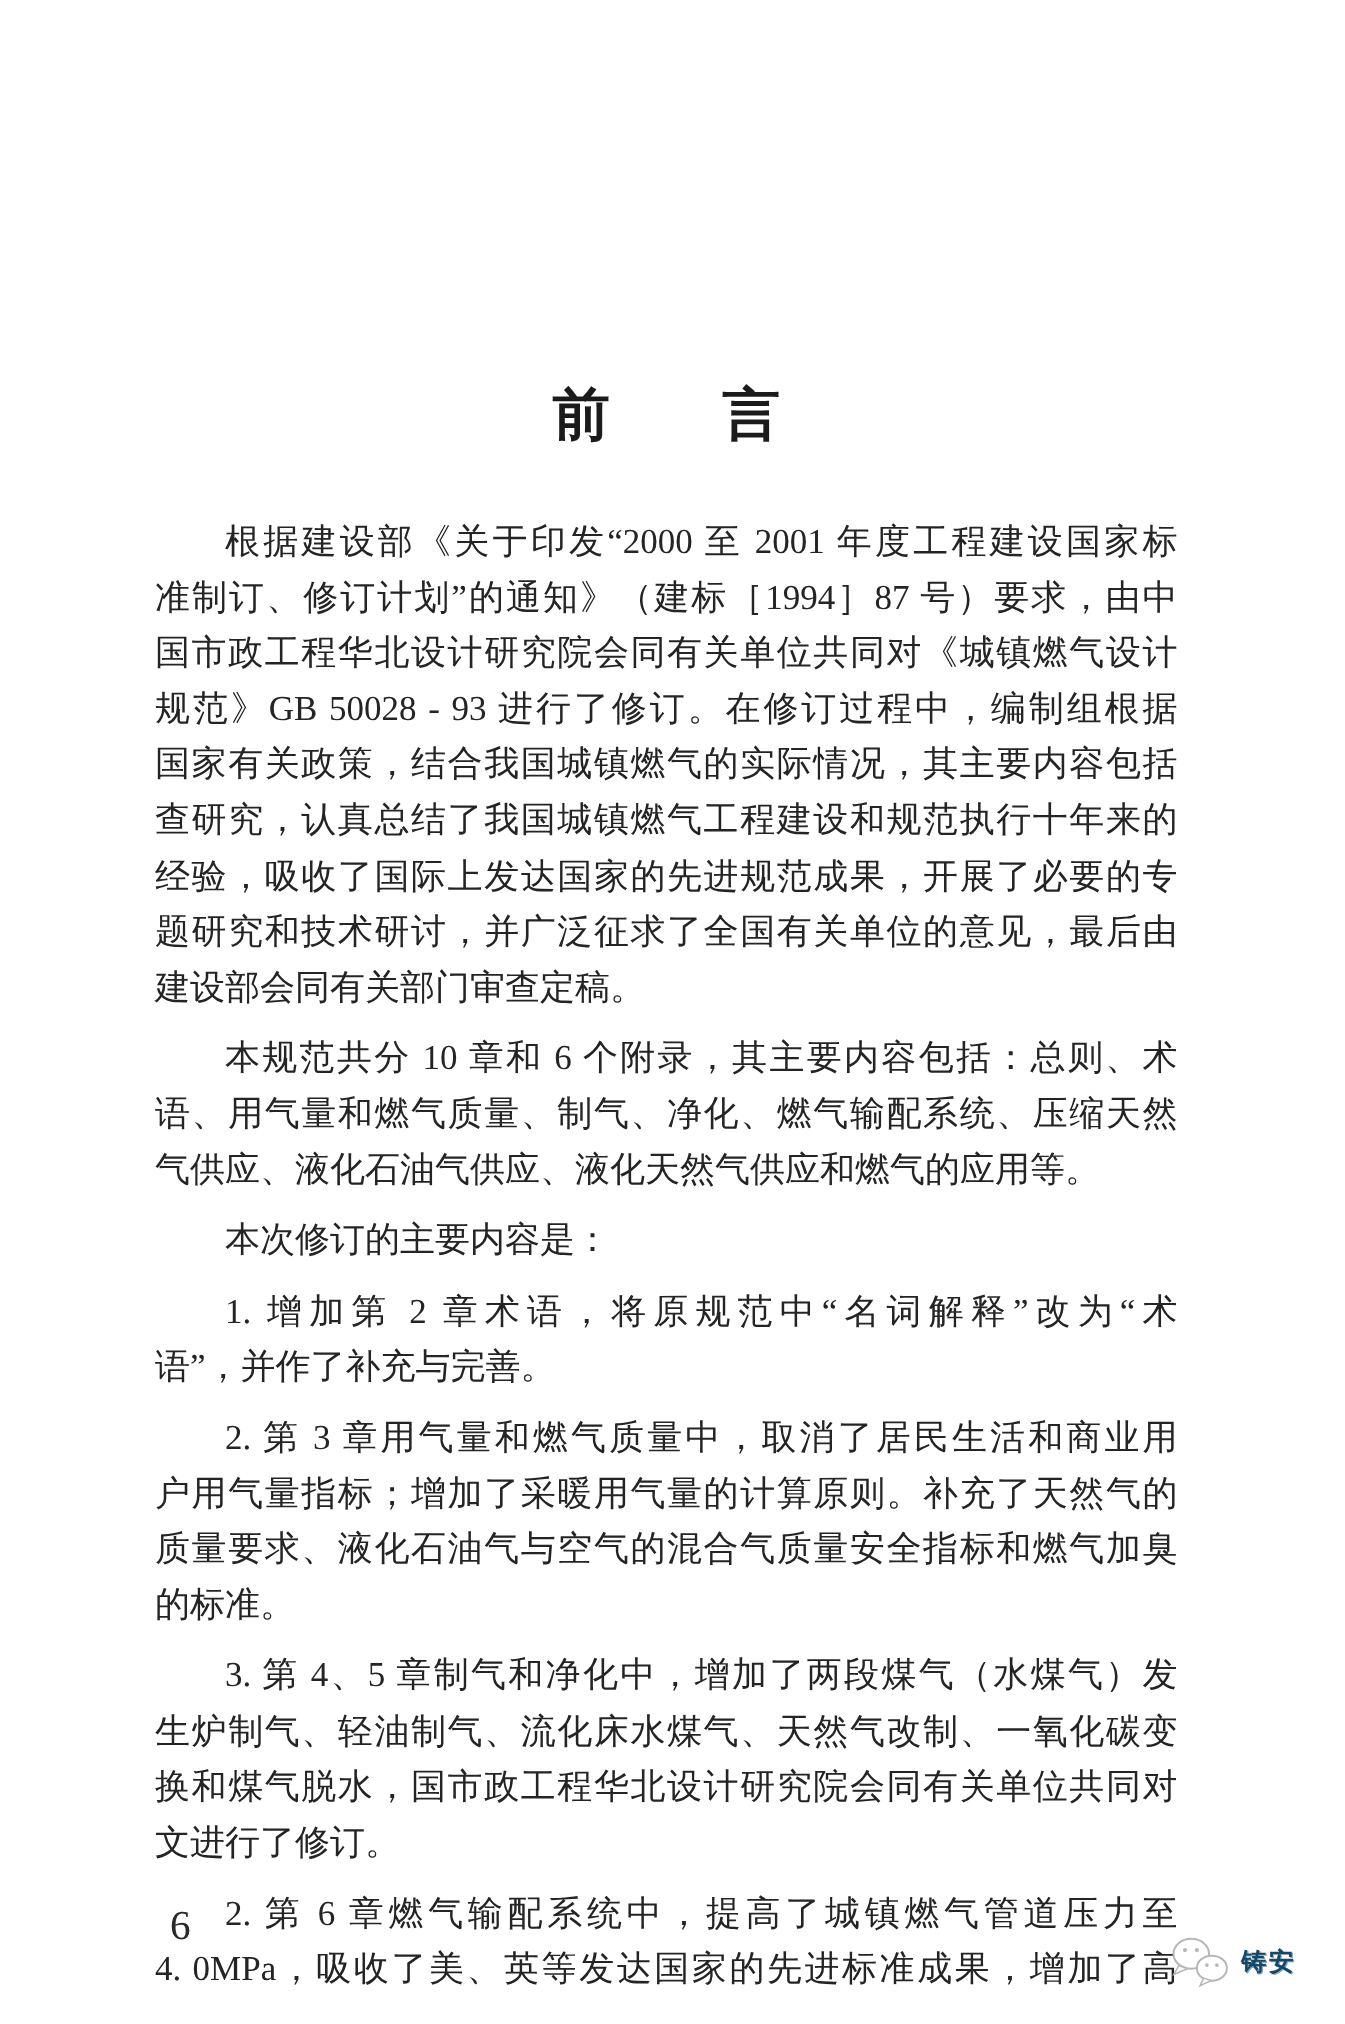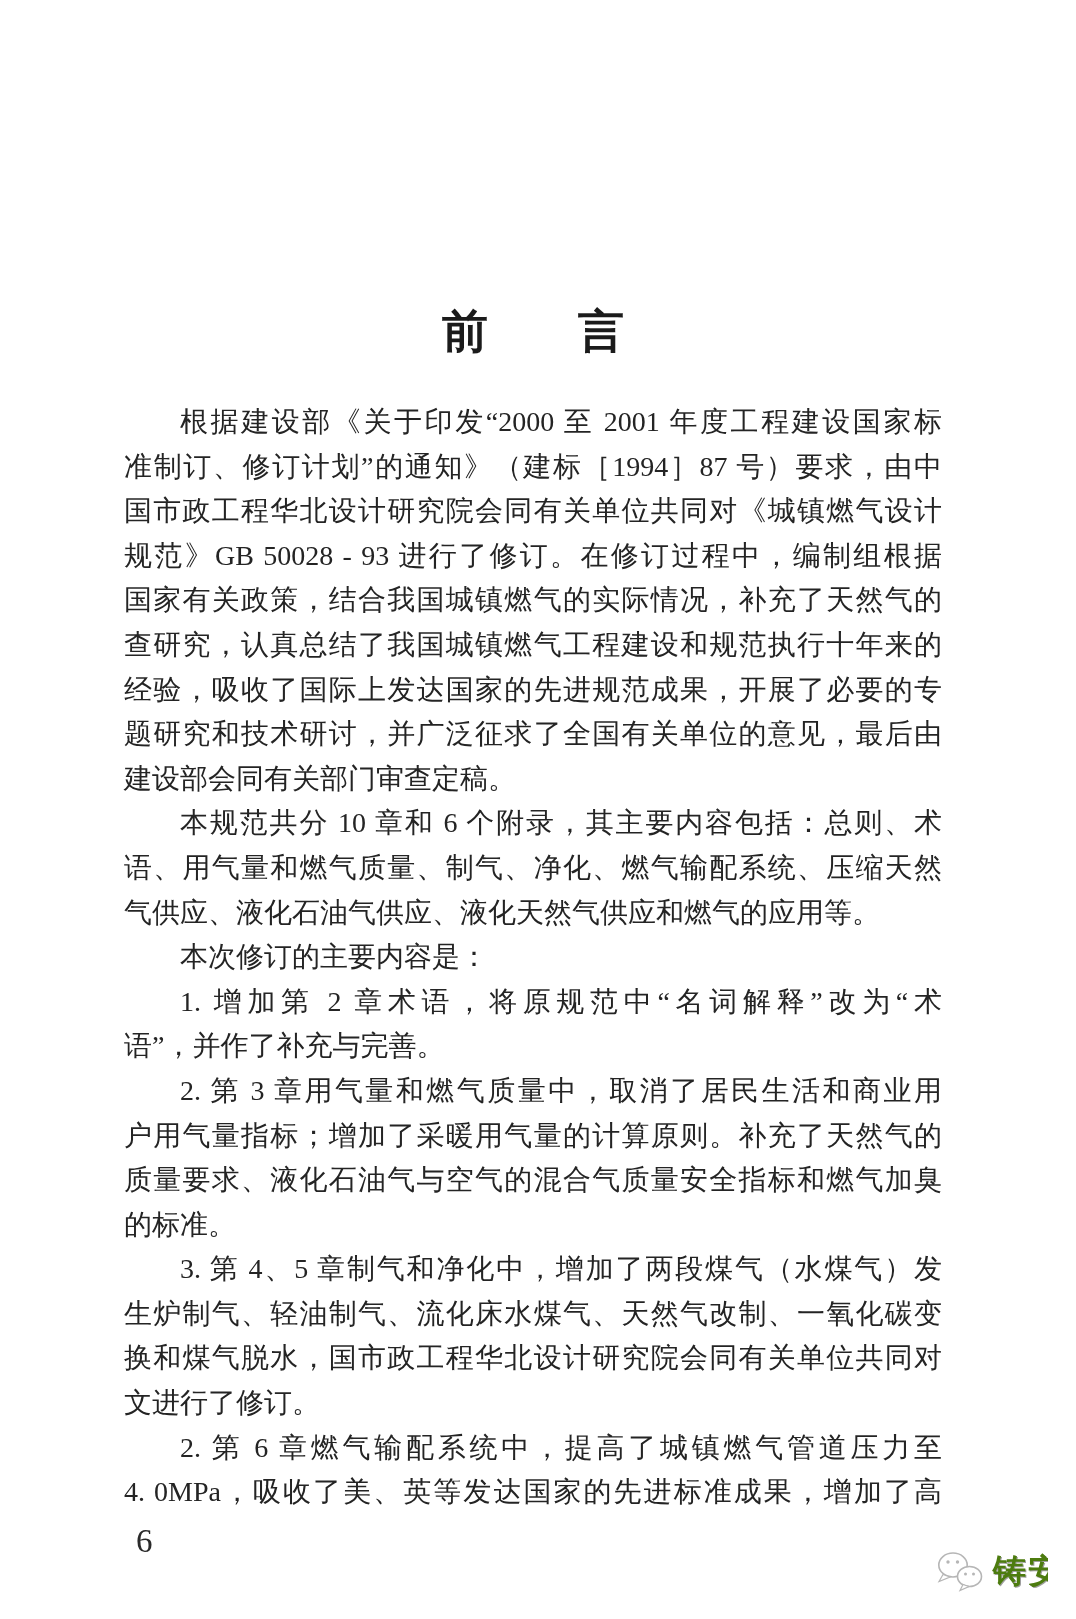--- a/index.html
+++ b/index.html
@@ -41,20 +41,21 @@
     font-size: 28px;
     text-align: justify;
     white-space: nowrap;
   }
   .line.fill {
     text-align-last: justify;
     white-space: normal;
   }
   .line.indent {
     text-indent: 56px;
+    margin-top: 12px;
   }
   .page-number {
     position: absolute;
     top: 1521px;
     left: 136px;
     font-size: 33px;
     line-height: 40px;
     color: #2a2a2a;
   }
   .watermark {
@@ -62,41 +63,41 @@
     top: 1549px;
     left: 936px;
     display: flex;
     align-items: center;
     gap: 7px;
   }
   .watermark svg {
     display: block;
   }
   .watermark-text {
-    font-size: 33px;
+    font-size: 20px;
     font-weight: bold;
-    color: #4d7c0f;
+    color: #0c4a6e;
     text-shadow: 1px 1px 0 #9f9f9f;
     letter-spacing: 2px;
     white-space: nowrap;
   }
 </style>
 </head>
 <body>
 
 <div class="page">
 
   <div class="doc-title">前　言</div>
 
   <div class="body-text">
       <div class="line indent fill">根据建设部《关于印发“2000 至 2001 年度工程建设国家标</div>
       <div class="line fill">准制订、修订计划”的通知》（建标［1994］87 号）要求，由中</div>
       <div class="line fill">国市政工程华北设计研究院会同有关单位共同对《城镇燃气设计</div>
       <div class="line fill">规范》GB 50028 - 93 进行了修订。在修订过程中，编制组根据</div>
-      <div class="line fill">国家有关政策，结合我国城镇燃气的实际情况，补充了天然气的</div>
+      <div class="line fill">国家有关政策，结合我国城镇燃气的实际情况，其主要内容包括</div>
       <div class="line fill">查研究，认真总结了我国城镇燃气工程建设和规范执行十年来的</div>
       <div class="line fill">经验，吸收了国际上发达国家的先进规范成果，开展了必要的专</div>
       <div class="line fill">题研究和技术研讨，并广泛征求了全国有关单位的意见，最后由</div>
       <div class="line">建设部会同有关部门审查定稿。</div>
       <div class="line indent fill">本规范共分 10 章和 6 个附录，其主要内容包括：总则、术</div>
       <div class="line fill">语、用气量和燃气质量、制气、净化、燃气输配系统、压缩天然</div>
       <div class="line">气供应、液化石油气供应、液化天然气供应和燃气的应用等。</div>
       <div class="line indent">本次修订的主要内容是：</div>
       <div class="line indent fill">1. 增加第 2 章术语，将原规范中“名词解释”改为“术</div>
       <div class="line">语”，并作了补充与完善。</div>

